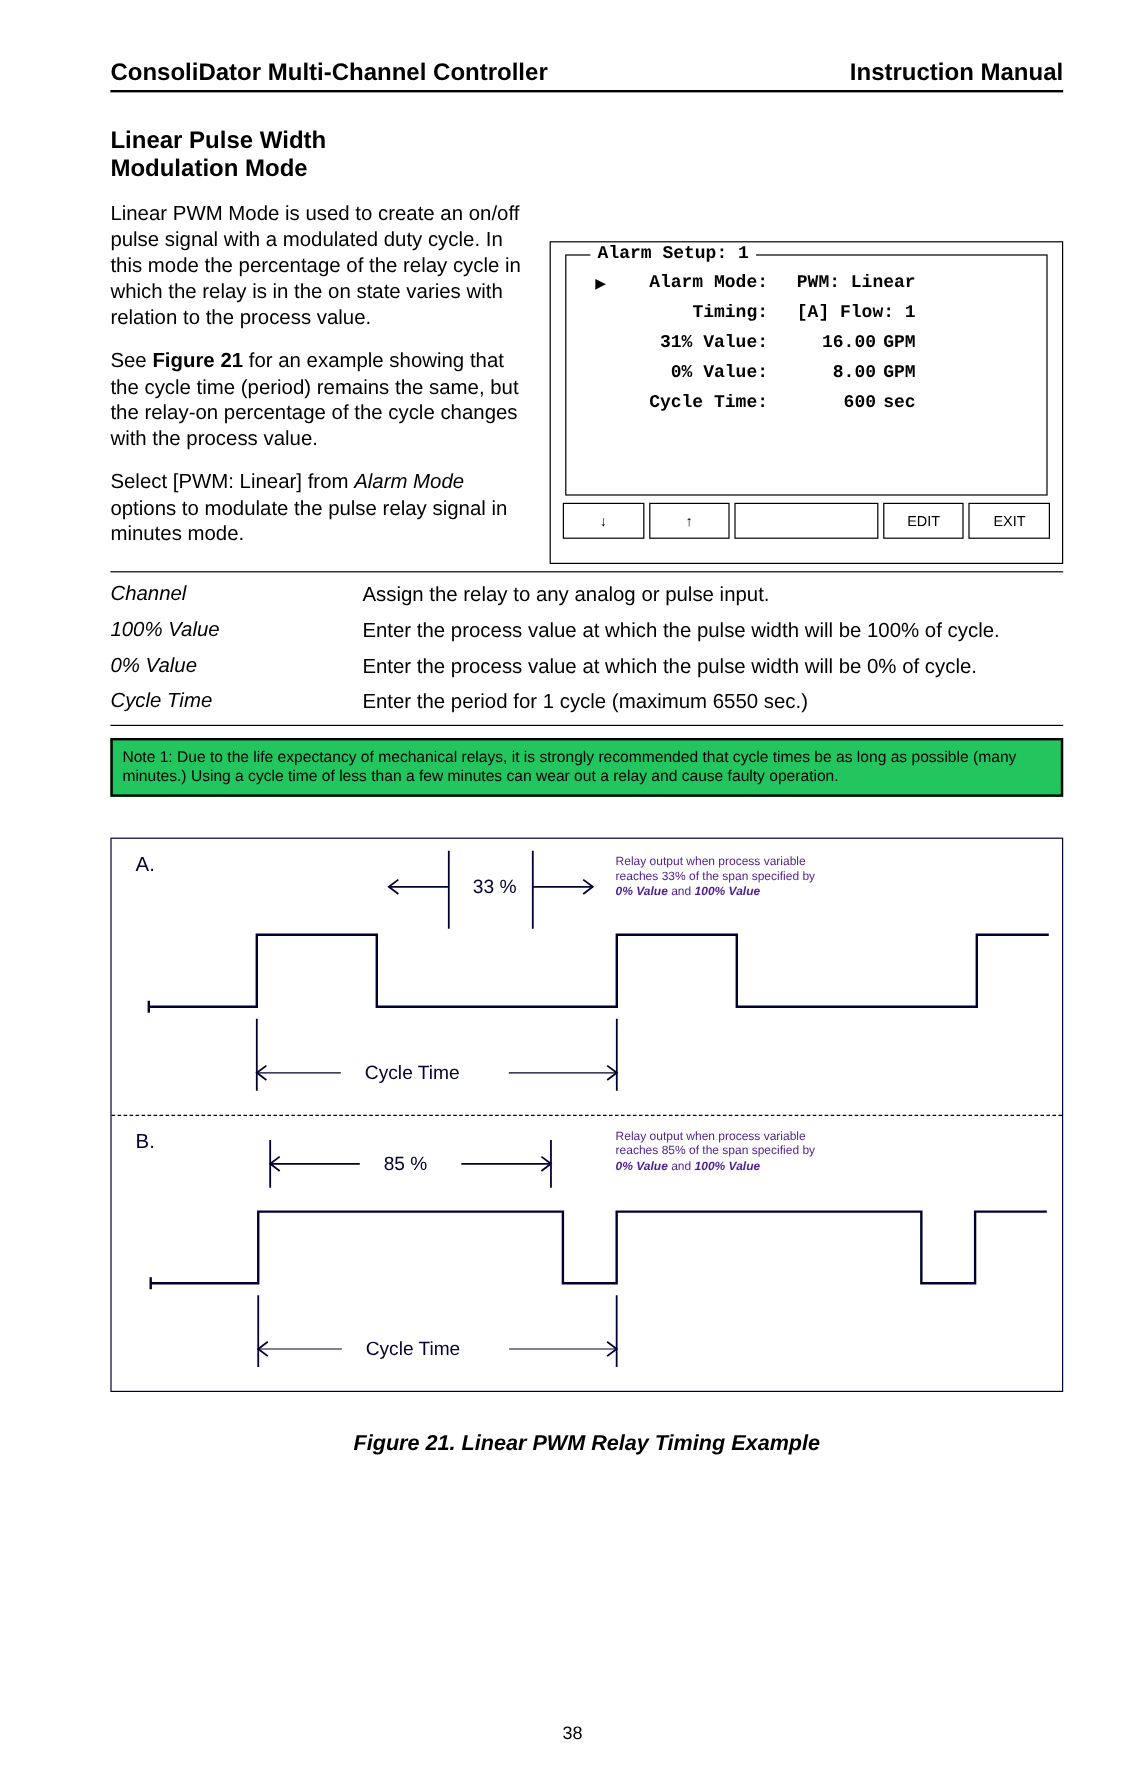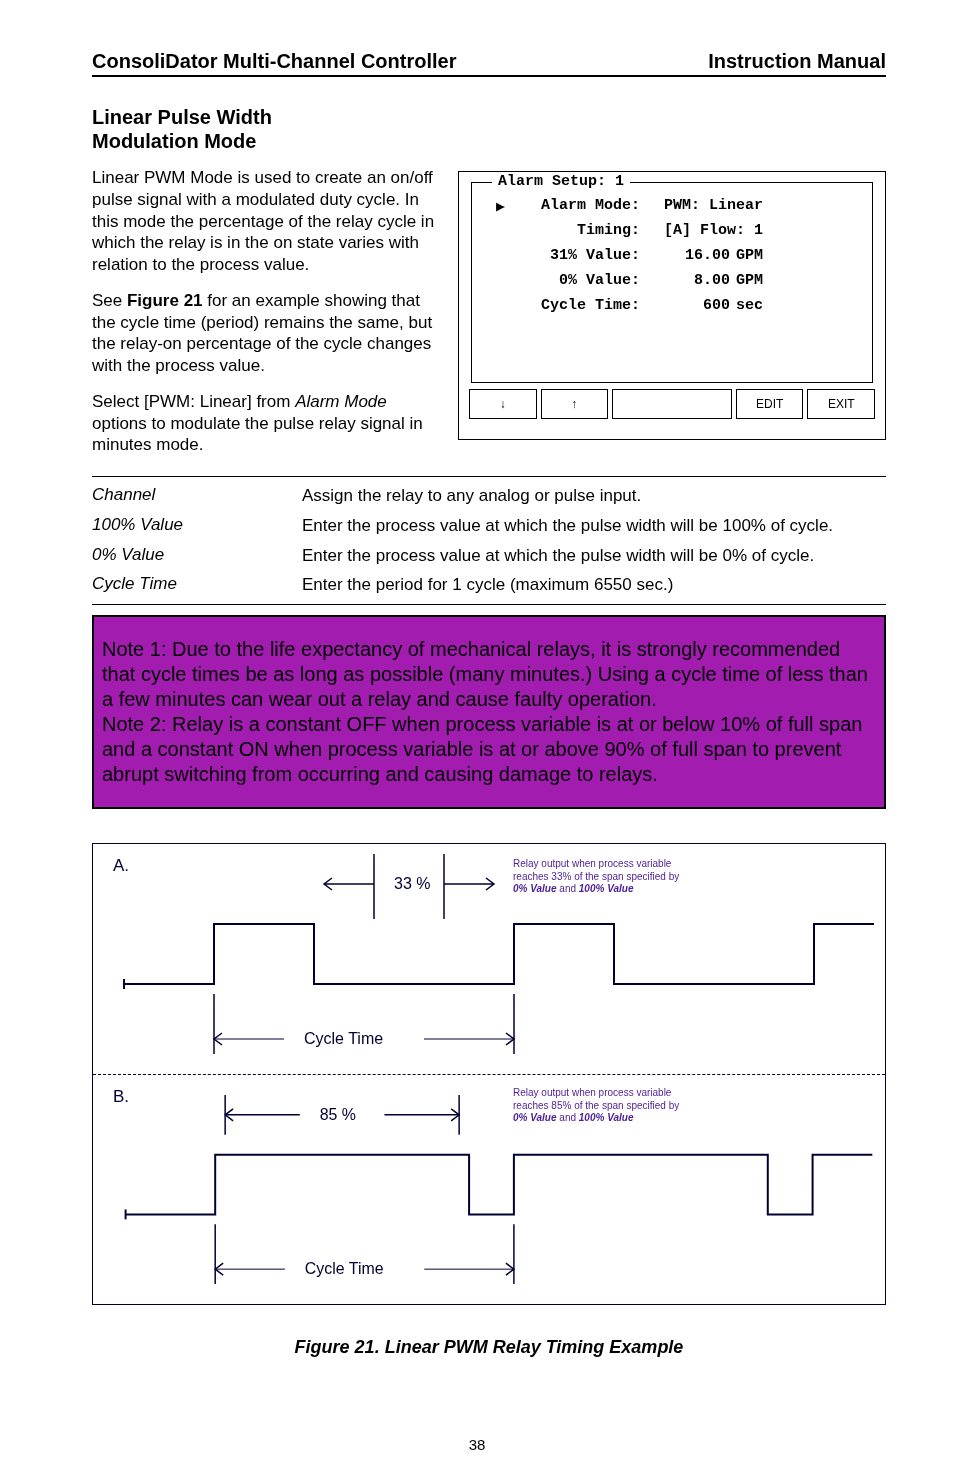--- a/index.html
+++ b/index.html
@@ -14,21 +14,21 @@
   }
   .header-rule {
     border-bottom: 2px solid #000;
     display: flex;
     justify-content: space-between;
     padding-bottom: 2px;
     margin-bottom: 28px;
   }
   .header-rule span { font-size: 20px; font-weight: bold; }
   .section-title { font-size: 20px; font-weight: bold; line-height: 1.2; margin-bottom: 14px; }
-  .two-col { display: flex; gap: 18px; }
+  .two-col { display: flex; gap: 18px; align-items: flex-end; }
   .left-col { flex: 0 0 348px; font-size: 17px; line-height: 1.28; }
   .left-col p { margin-bottom: 14px; }
   .left-col i, .definitions i { font-style: italic; }
   .right-col { flex: 1; padding-top: 4px; }
   .lcd-outer {
     border: 1.5px solid #000;
     padding: 10px 10px 20px 10px;
     width: 100%;
   }
   
@@ -72,23 +72,23 @@
     font-family: Arial, sans-serif;
   }
   .lcd-buttons .wide { flex: 1.8; }
   hr.thin { border: none; border-top: 1px solid #000; margin: 6px 0 8px 0; }
   .definitions { font-size: 17px; }
   .def-row { display: flex; margin-bottom: 8px; }
   .def-term { flex: 0 0 210px; font-style: italic; }
   .def-body { flex: 1; line-height: 1.28; }
   .note-box {
     border: 2px solid #000;
-    background: #a21caf;
-    padding: 20px 8px;
-    font-size: 20px;
+    background: #22c55e;
+    padding: 6px 8px;
+    font-size: 13px;
     line-height: 1.25;
     margin-top: 10px;
   }
   
   .timing-outer {
     border: 1px solid #000033;
     margin-top: 34px;
     color: #000033;
   }
   .timing-half { position: relative; height: 230px; }
@@ -205,21 +205,20 @@
   <div class="def-row">
     <div class="def-term">Cycle Time</div>
     <div class="def-body">Enter the period for 1 cycle (maximum 6550 sec.)</div>
   </div>
 </div>
 
 <hr class="thin">
 
 <div class="note-box">
   <span>Note 1: Due to the life expectancy of mechanical relays, it is strongly recommended that cycle times be as long as possible (many minutes.) Using a cycle time of less than a few minutes can wear out a relay and cause faulty operation.</span><br>
-  <span>Note 2: Relay is a constant OFF when process variable is at or below 10% of full span and a constant ON when process variable is at or above 90% of full span to prevent abrupt switching from occurring and causing damage to relays.</span>
 </div>
 
 <div class="timing-outer">
 
   <div class="timing-half">
     <span class="t-letter">A.</span>
     <div class="t-desc" style="top:14px; left:420px;">
       <span>Relay output  when process variable</span><br>
       <span>reaches 33% of the span specified by</span><br>
       <span class="bi">0% Value</span><span> and </span><span class="bi">100% Value</span>

